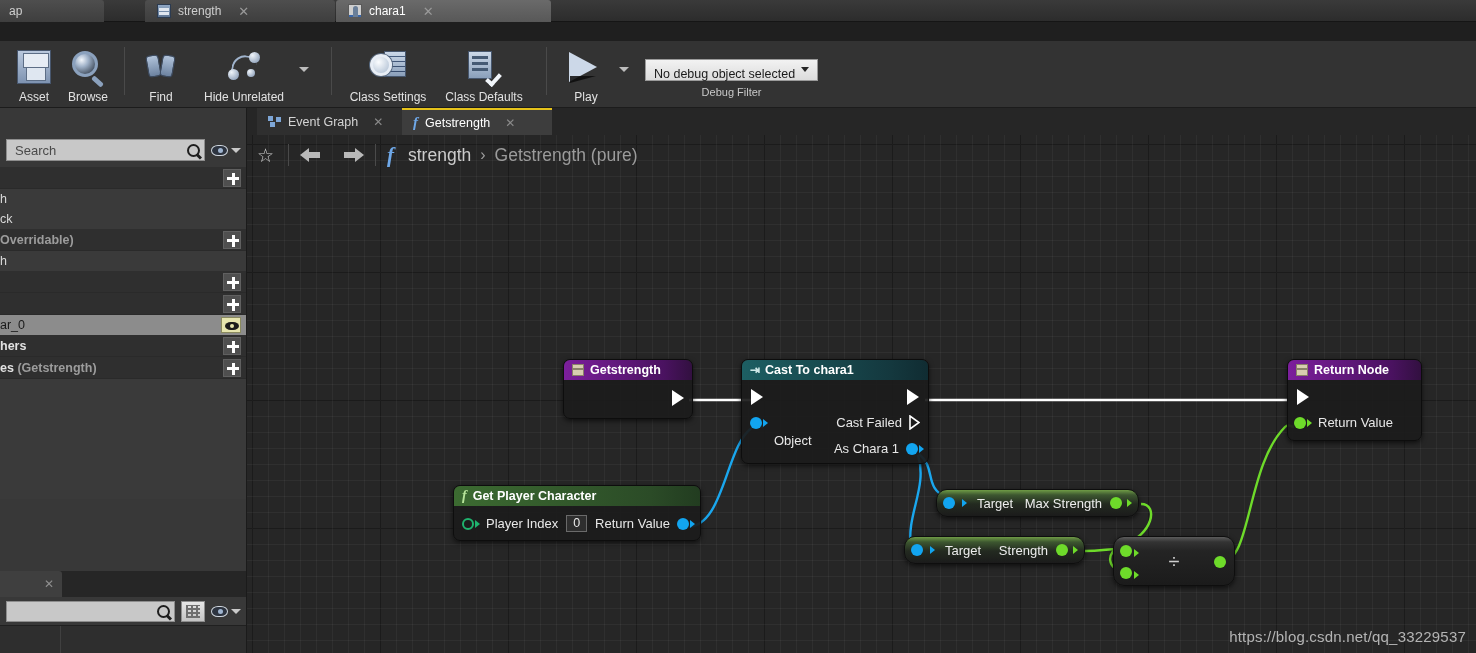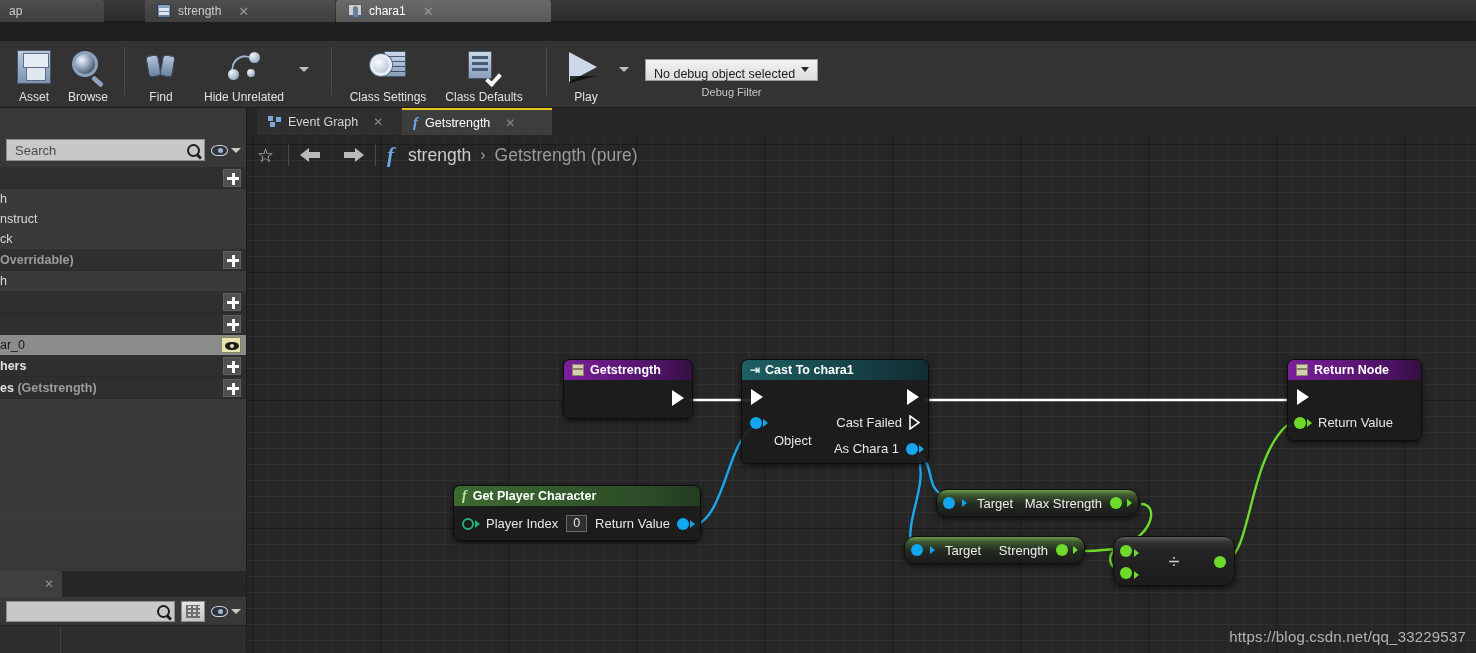--- a/index.html
+++ b/index.html
@@ -420,23 +420,20 @@
     </div>
   </div>
 
   <div class="lp-list">
     <div class="lp-sec">
       <span class="lbl"></span>
       <span class="plusbtn"></span>
     </div>
     <div class="lp-item">
         <span>h</span>
-      </div>
-    <div class="lp-item">
-        <span>nstruct</span>
       </div>
     <div class="lp-item">
         <span>ck</span>
       </div>
     <div class="lp-sec">
       <span class="lbl muted">Overridable)</span>
       <span class="plusbtn"></span>
     </div>
     <div class="lp-item">
         <span>h</span>

